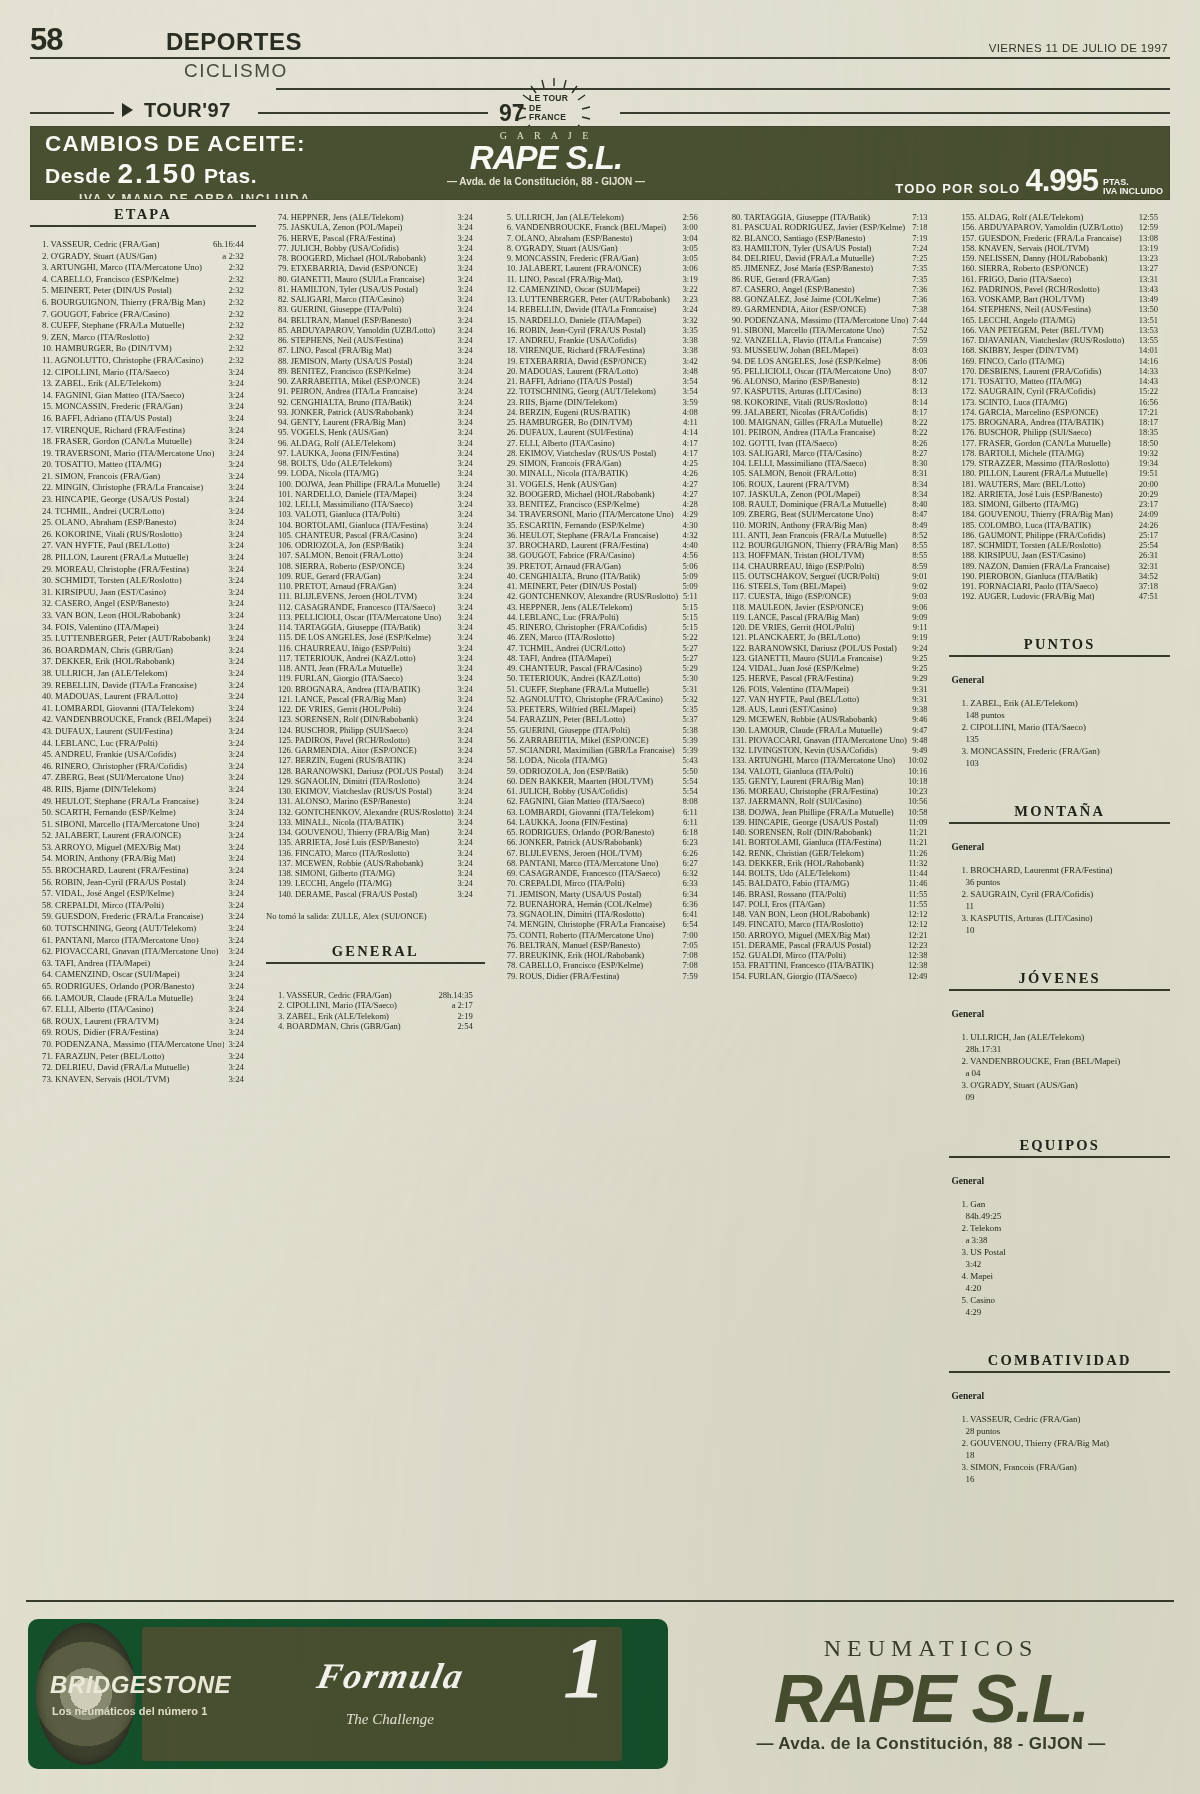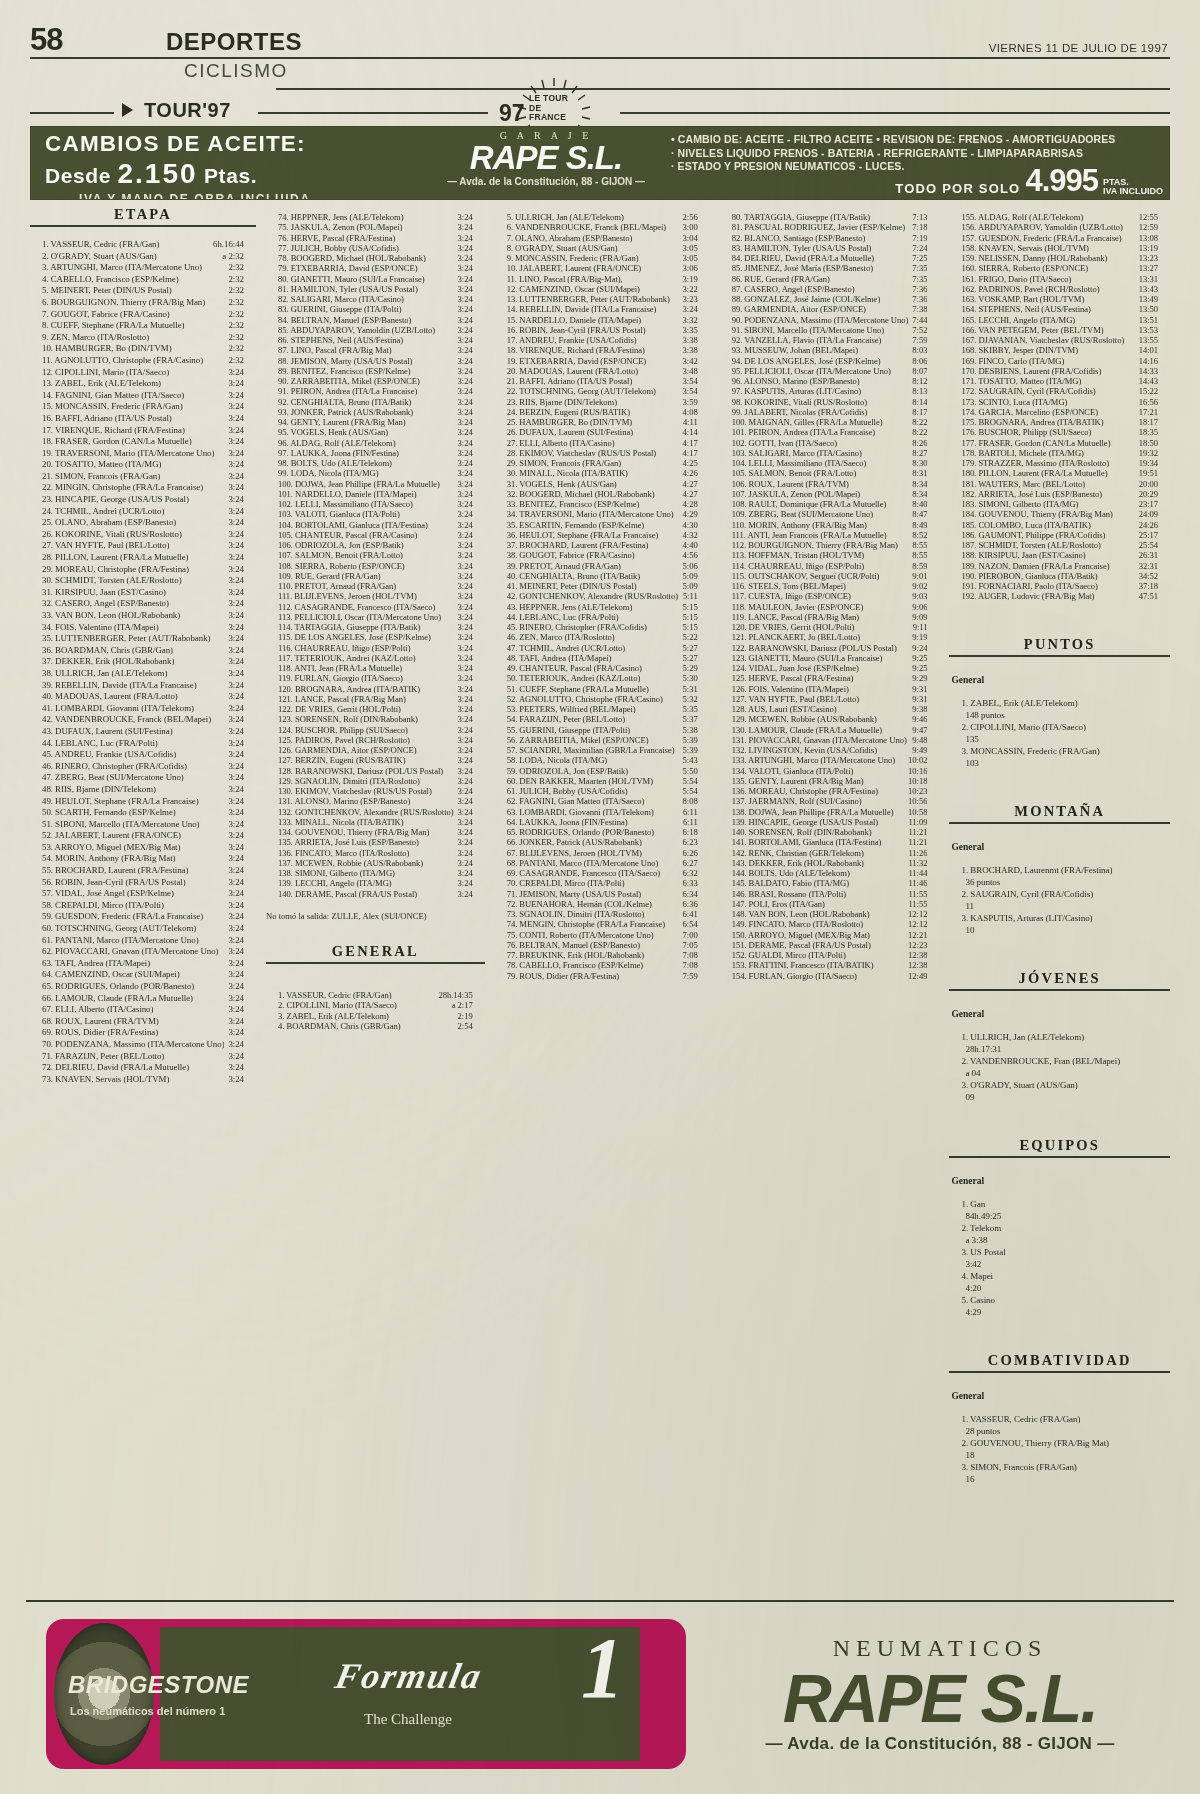--- a/index.html
+++ b/index.html
@@ -181,22 +181,22 @@
   .gap { height:9px; }
   .gap-lg { height:16px; }
 
   
   .ad-bot {
     position:absolute; left:26px; right:26px; bottom:14px; height:180px;
   }
   .ad-bot .toprule { height:2px; background:#3a3d2f; }
   .ad-bot .inner { display:flex; align-items:center; height:176px; padding-top:8px; }
   .bridgestone {
-    position:relative; width:640px; height:150px; margin-left:20px;
-    background:#be185d; border-radius:18px; overflow:hidden;
+    position:relative; width:640px; height:150px; margin-left:2px;
+    background:#14532d; border-radius:10px; overflow:hidden;
   }
   .bs-tire {
     position:absolute; left:8px; top:4px; width:100px; height:142px;
     border-radius:50%/50%;
     background:
       radial-gradient(circle at 50% 50%, #d8d6c4 0 18%, #8d8f76 18% 30%, #5d6146 30% 60%, #3f4330 60% 100%);
     box-shadow:inset 0 0 12px rgba(0,0,0,.5);
   }
   .bs-panel {
     position:absolute; left:114px; top:8px; right:46px; bottom:8px;
@@ -213,21 +213,21 @@
     font-size:11px; color:#e8e7d6;
   }
   .bs-formula {
     position:absolute; left:290px; top:36px;
     font-family:"Liberation Serif", serif; font-style:italic;
     font-weight:bold; font-size:36px; color:#ffffff;
     transform:skewX(-12deg); letter-spacing:2px;
   }
   .bs-chal {
     position:absolute; left:318px; top:92px;
-    font-family:"Liberation Serif", serif; 
+    font-family:"Liberation Serif", serif; font-style:italic;
     font-size:15px; color:#f0efe2;
   }
   .bs-one {
     position:absolute; right:62px; top:6px;
     font-family:"Liberation Serif", serif; font-style:italic;
     font-weight:bold; font-size:86px; color:#ffffff; line-height:86px;
   }
   .rape-bot { flex:1; text-align:center; padding-left:20px; }
   .rape-bot .neum {
     font-family:"Liberation Serif", serif; font-size:24px;
@@ -289,25 +289,20 @@
       </div>
       <div class="line3">IVA Y MANO DE OBRA INCLUIDA</div>
     </div>
 
     <div class="ad-c">
       <div class="garaje">G A R A J E</div>
       <div class="rape">RAPE S.L.</div>
       <div class="addr">— Avda. de la Constitución, 88 - GIJON —</div>
     </div>
 
-    <div class="ad-r">
-      <div>• CAMBIO DE: ACEITE - FILTRO ACEITE • REVISION DE: FRENOS - AMORTIGUADORES</div>
-      <div>· NIVELES LIQUIDO FRENOS - BATERIA - REFRIGERANTE - LIMPIAPARABRISAS</div>
-      <div>· ESTADO Y PRESION NEUMATICOS - LUCES.</div>
-    </div>
 
     <div class="ad-price">
       <span class="todo">TODO POR SOLO</span>
       <span class="num">4.995</span>
       <span class="ptas">
         <span style="display:block">PTAS.</span>
         <span style="display:block">IVA INCLUIDO</span>
       </span>
     </div>
   </div>

